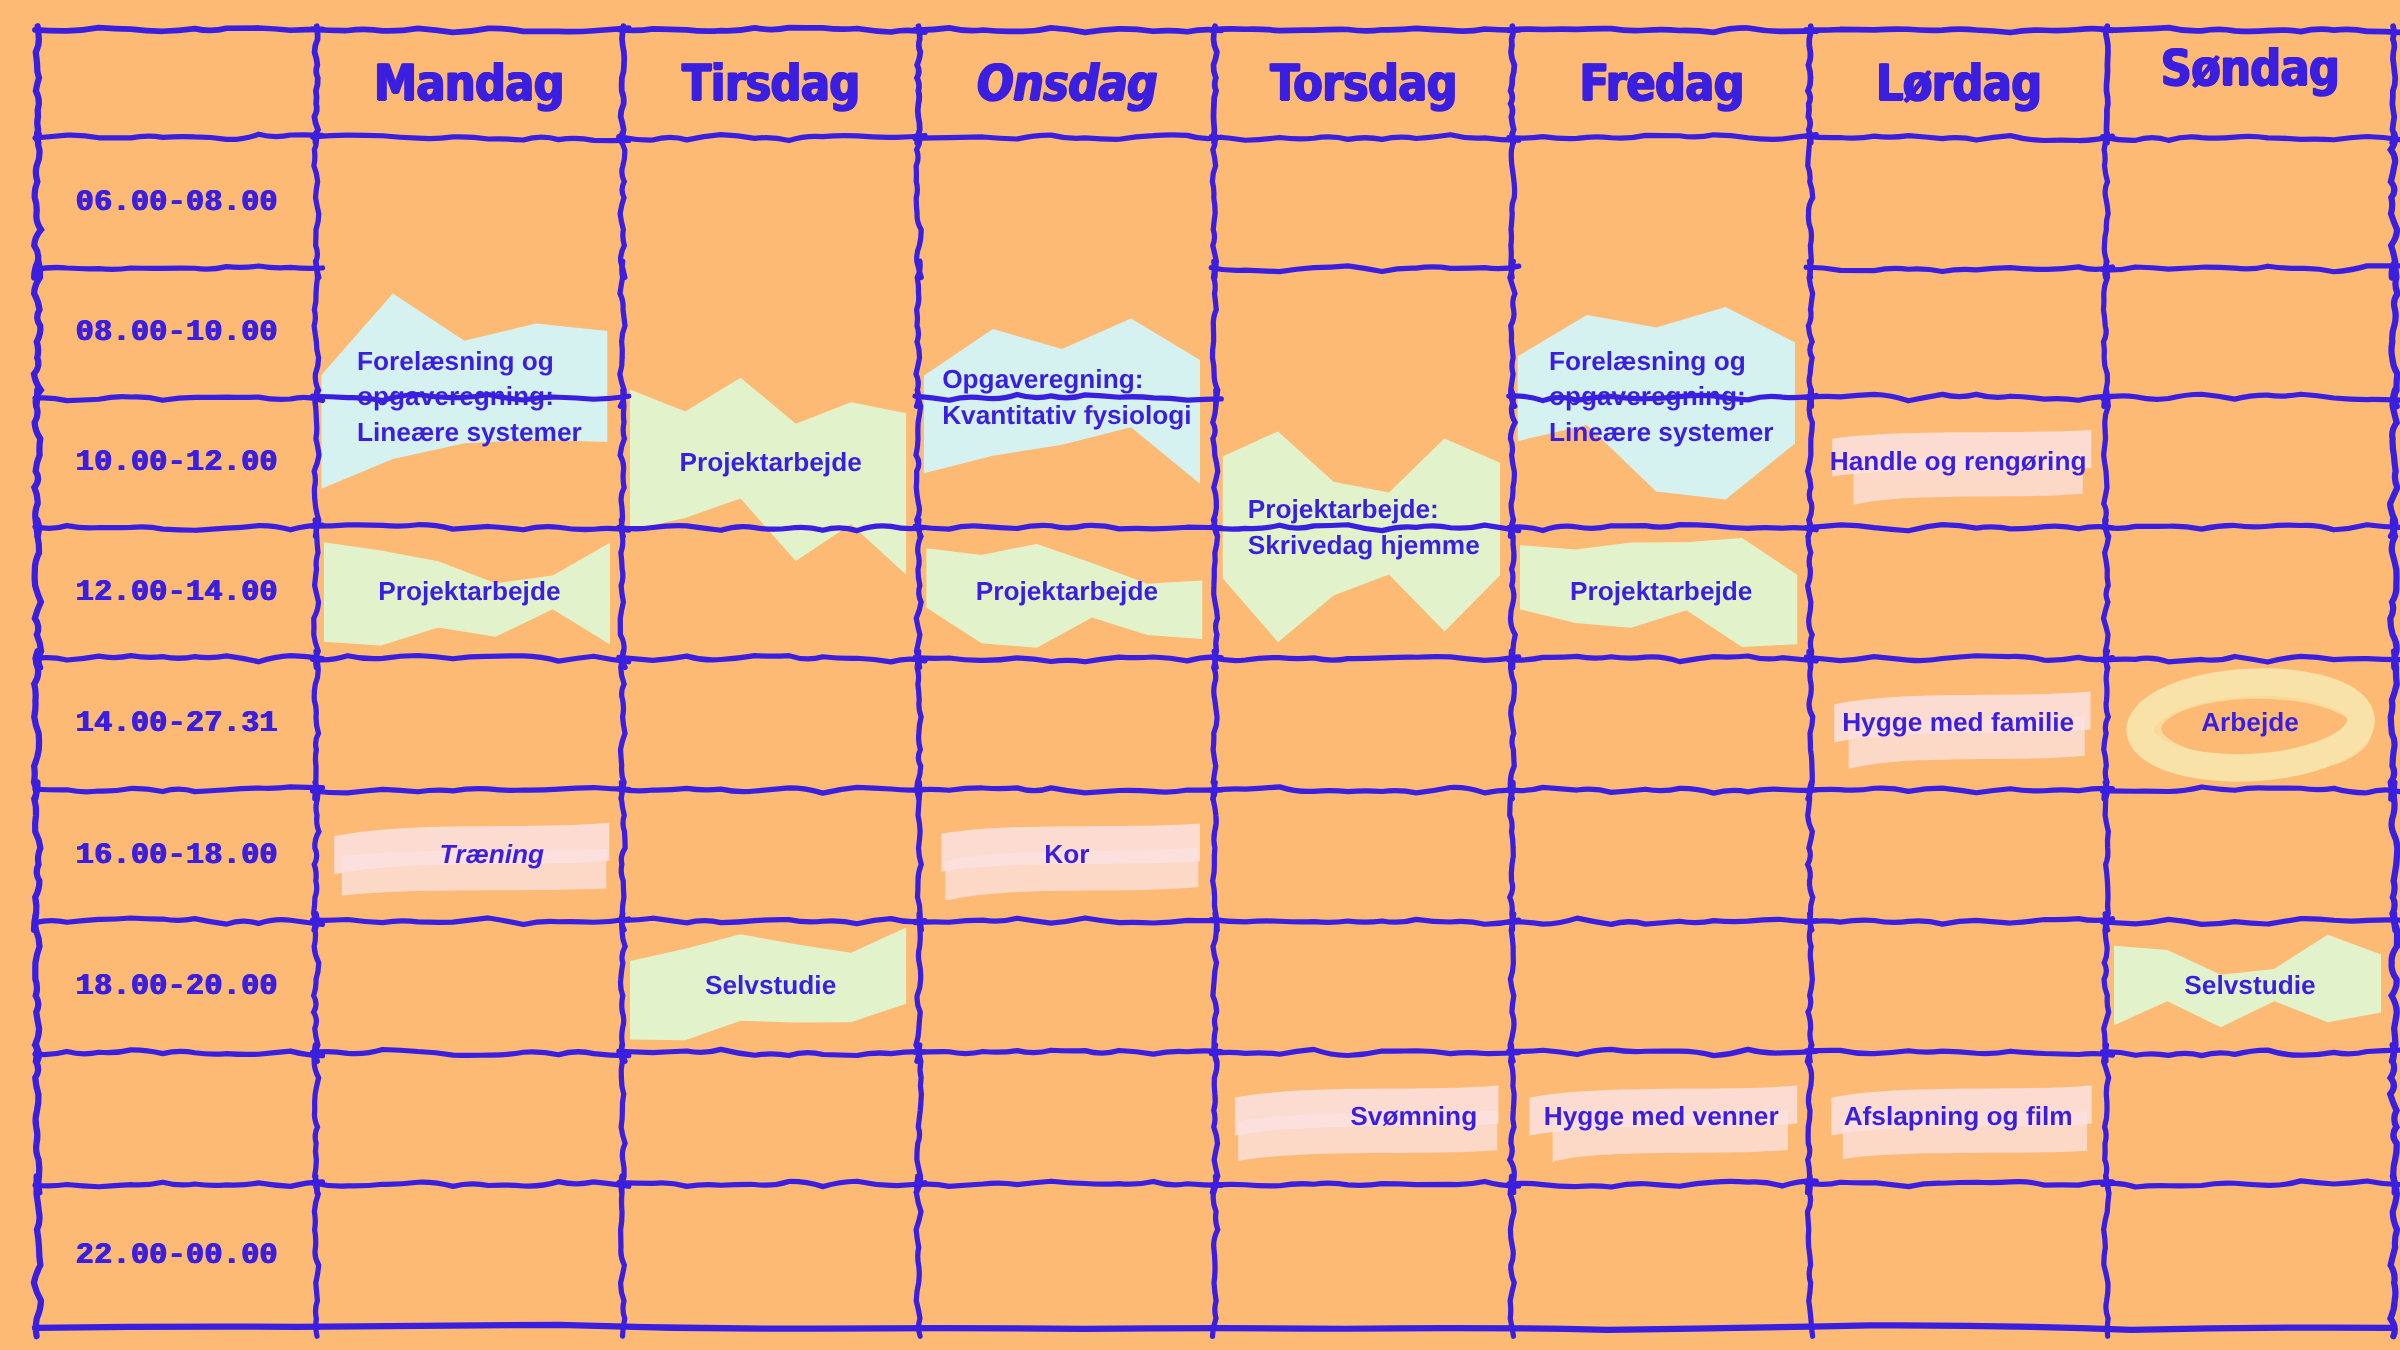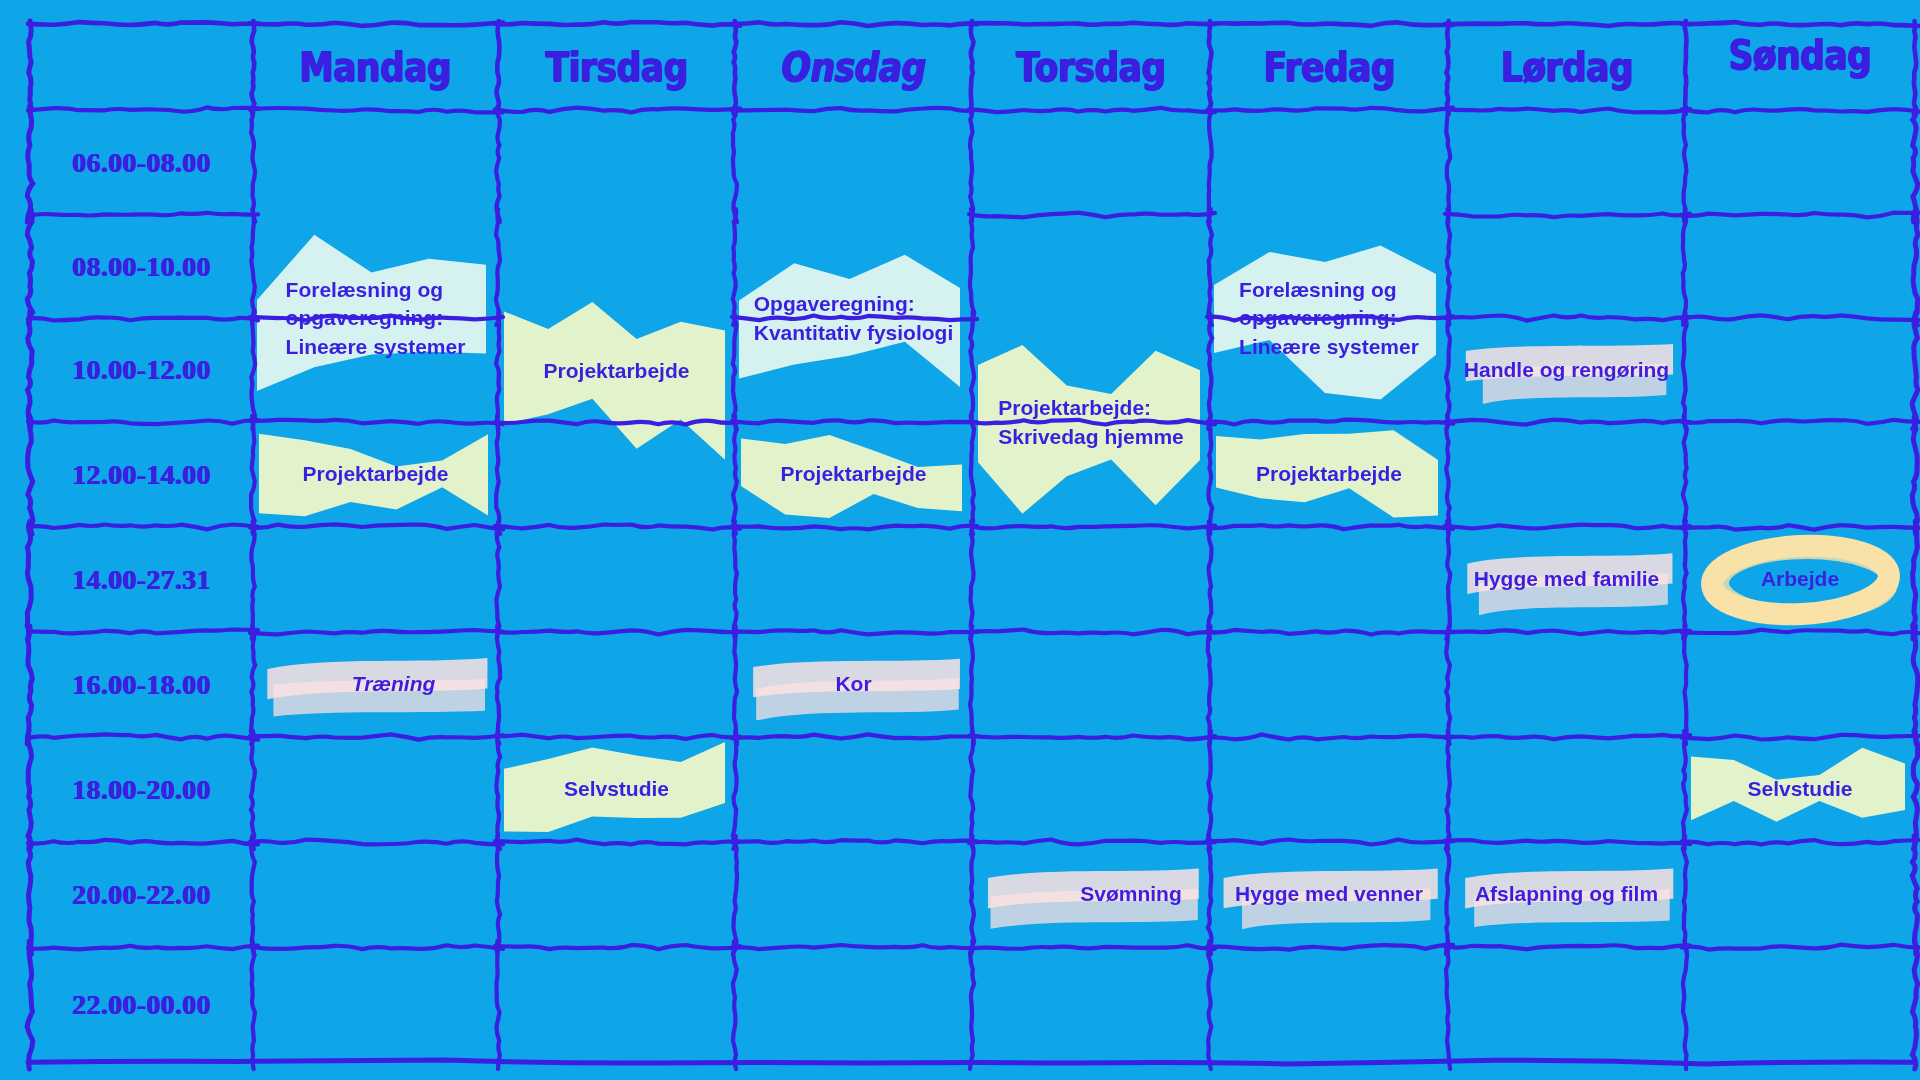--- a/index.html
+++ b/index.html
@@ -8,21 +8,21 @@
     width: 1920px; height: 1080px;
     background: #ffffff;
     overflow: hidden;
     font-family: "Liberation Sans", sans-serif;
   }
 
   #sheet {
     position: relative;
     width: 1920px;
     height: 1080px;
-    background: #0ea5e9;
+    background: #fdba74;
   }
 
   
   #grid-lines {
     position: absolute;
     left: 0; top: 0;
     width: 1920px; height: 1080px;
     pointer-events: none;
     z-index: 40;
   }
@@ -52,23 +52,23 @@
     font-size: 40px;
     letter-spacing: -0.5px;
     color: #3b1fe0;
     transform: scaleX(0.86);
     white-space: nowrap;
     text-shadow: 1px 0 0 #3b1fe0, -1px 0 0 #3b1fe0, 0 1px 0 #3b1fe0;
   }
 
   
   .time-label {
-    font-family: Liberation Serif, serif;
+    font-family: Liberation Mono, monospace;
     font-weight: bold;
-    font-size: 28px;
+    font-size: 24px;
     color: #3b1fe0;
     letter-spacing: 0.3px;
     white-space: nowrap;
     text-shadow: 0.6px 0 0 #3b1fe0, -0.6px 0 0 #3b1fe0;
   }
 
   
   .act-text {
     position: relative;
     z-index: 6;
@@ -238,23 +238,20 @@
         <span class="time-label">12.00-14.00</span>
       </div>
       <div class="cell" style="left: 30px; top: 527px; width: 223px; height: 105px;">
         <span class="time-label">14.00-27.31</span>
       </div>
       <div class="cell" style="left: 30px; top: 632px; width: 223px; height: 105px;">
         <span class="time-label">16.00-18.00</span>
       </div>
       <div class="cell" style="left: 30px; top: 737px; width: 223px; height: 105px;">
         <span class="time-label">18.00-20.00</span>
-      </div>
-      <div class="cell" style="left: 30px; top: 842px; width: 223px; height: 105px;">
-        <span class="time-label">20.00-22.00</span>
       </div>
       <div class="cell" style="left: 30px; top: 947px; width: 223px; height: 115px;">
         <span class="time-label">22.00-00.00</span>
       </div>
       <div class="activity-wrap" style="left: 253px; top: 215px; width: 245px; height: 207px;">
         <div class="act-text">Forelæsning og
 opgaveregning:
 Lineære systemer</div>
       </div>
       <div class="activity-wrap" style="left: 253px; top: 422px; width: 245px; height: 105px;">

